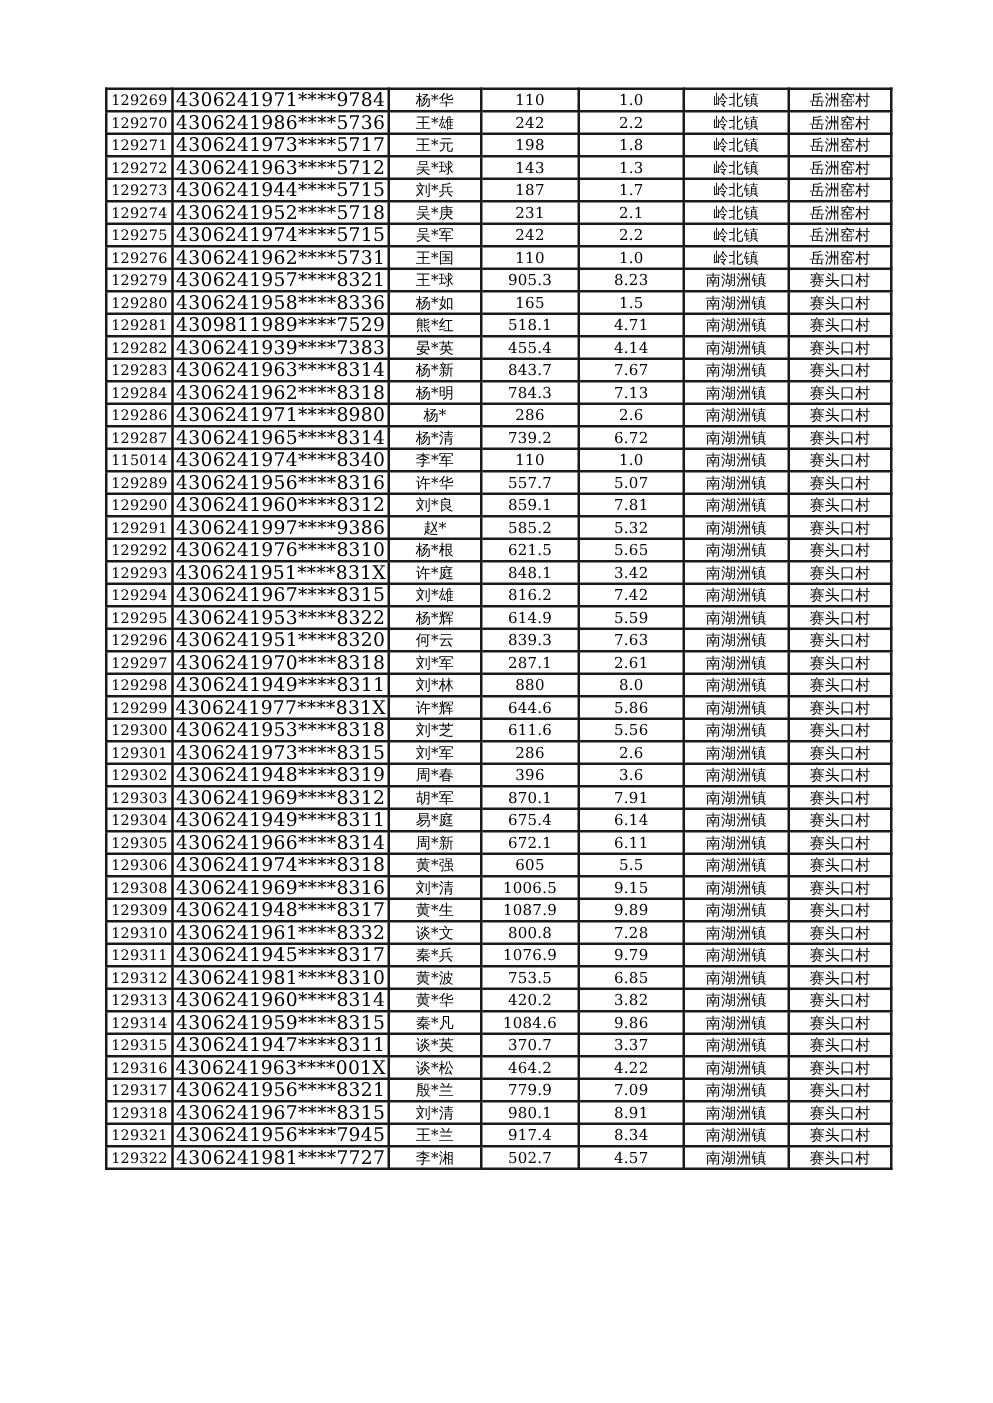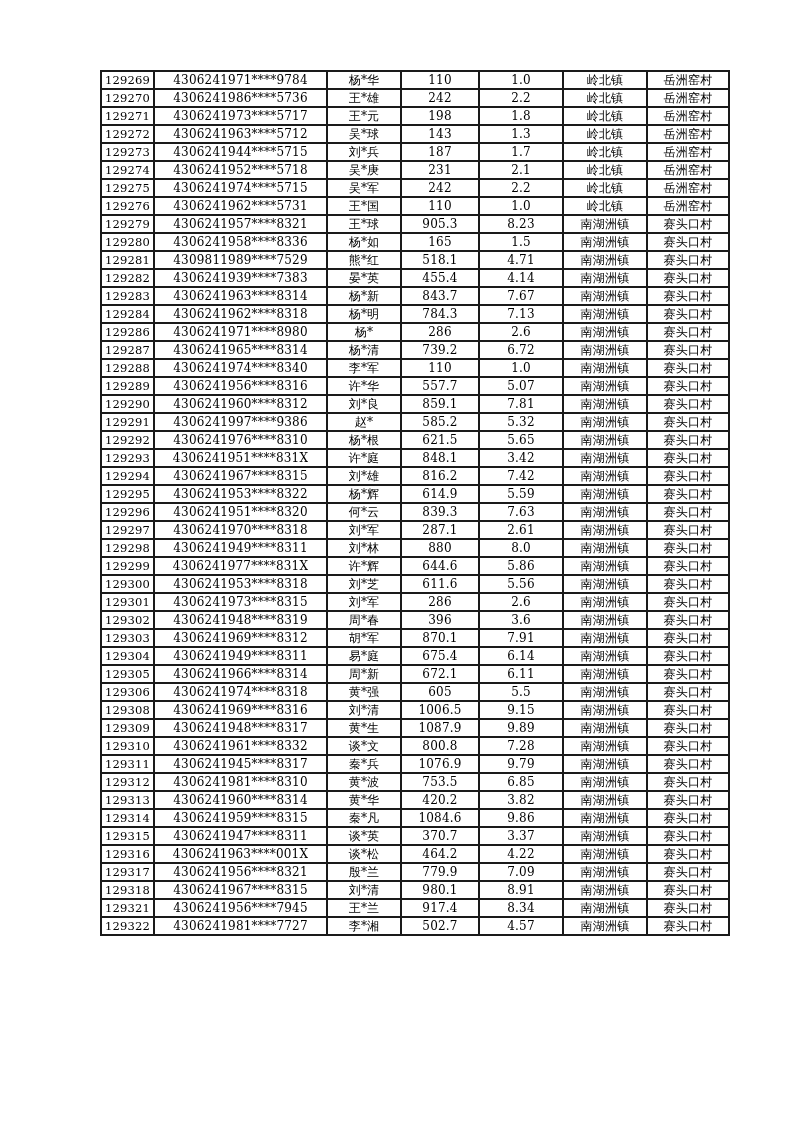--- a/index.html
+++ b/index.html
@@ -7,21 +7,20 @@
     width: 794px;
     background: #ffffff;
     font-family: "DejaVu Serif", "Liberation Serif", serif;
   }
   .page {
     position: relative;
     width: 758px;
     height: 1122px;
     background: #ffffff;
     overflow: hidden;
-    margin-left: 16px;
   }
   table.data-table {
     position: absolute;
     left: 84px;
     top: 70px;
     width: 628px;
     border-collapse: collapse;
     table-layout: fixed;
     color: #000000;
     font-size: 12px;
@@ -30,21 +29,21 @@
     border: 2px solid #1a1a1a;
     text-align: center;
     vertical-align: middle;
     height: 16.1px;
     padding: 0;
     overflow: hidden;
     white-space: nowrap;
     line-height: 16px;
     letter-spacing: 0.2px;
   }
-  table.data-table td.c-id { font-size: 12px; }
+  table.data-table td.c-id { font-size: 15px; }
   table.data-table td.c-serial { font-size: 11.5px; }
 </style>
 </head>
 <body>
 
 <div class="page">
   <table class="data-table">
     <colgroup>
       <col style="width:53px">
       <col style="width:173px">
@@ -193,21 +192,21 @@
         <tr>
           <td class="c-serial">129287</td>
           <td class="c-id">4306241965****8314</td>
           <td class="c-name">杨*清</td>
           <td class="c-val1">739.2</td>
           <td class="c-val2">6.72</td>
           <td class="c-town">南湖洲镇</td>
           <td class="c-village">赛头口村</td>
         </tr>
         <tr>
-          <td class="c-serial">129288</td>
+          <td class="c-serial">115014</td>
           <td class="c-id">4306241974****8340</td>
           <td class="c-name">李*军</td>
           <td class="c-val1">110</td>
           <td class="c-val2">1.0</td>
           <td class="c-town">南湖洲镇</td>
           <td class="c-village">赛头口村</td>
         </tr>
         <tr>
           <td class="c-serial">129289</td>
           <td class="c-id">4306241956****8316</td>

